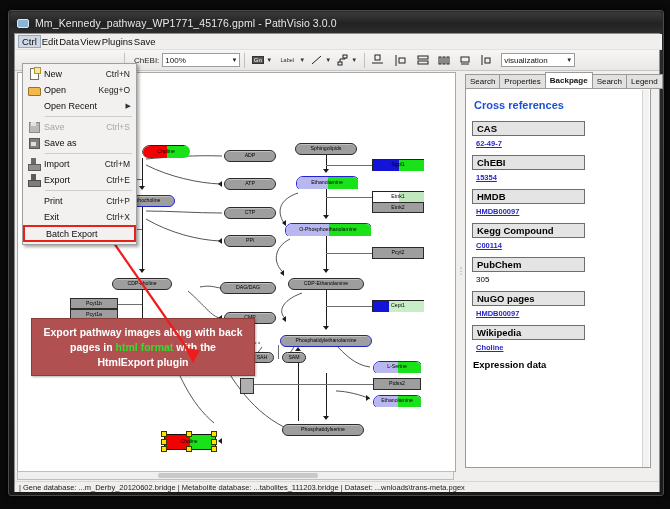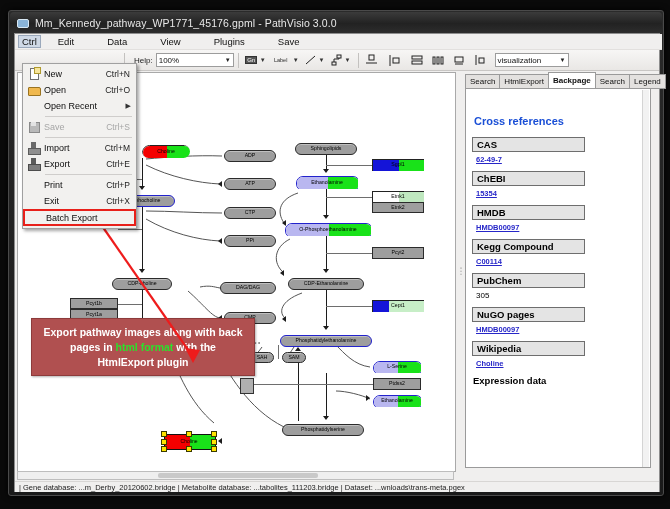--- a/index.html
+++ b/index.html
@@ -21,21 +21,21 @@
      background:#8ab4d8;border:1px solid #d8e8f4;border-radius:2px;}
   .title-text{color:#e8e8e8;font-size:10.5px;letter-spacing:.1px;white-space:nowrap;}
 
   
   .client{position:absolute;left:5px;top:22px;width:644px;height:457px;background:#f0efee;
      border:1px solid #8d8d8d;}
 
   
   .menubar{position:absolute;left:0;top:0;width:644px;height:15px;background:#f0efee;
      border-bottom:1px solid #e2e0de;display:flex;align-items:center;padding-left:3px;}
-  .menu-item{font-size:9.5px;color:#111;padding:1px 16px;margin-right:1px;white-space:nowrap;}
+  .menu-item{font-size:9.5px;color:#111;padding:1px 0;margin-right:1px;white-space:nowrap;}
   .menu-item.open{background:#cfd9e6;border:1px solid #9aa8bb;padding:0px 3px;}
 
   
   .toolbar{position:absolute;left:0;top:16px;width:644px;height:20px;
      background:linear-gradient(180deg,#f7f6f5,#e9e7e5);border-bottom:1px solid #c8c6c4;
      display:flex;align-items:center;}
   .tb-sep{width:1px;height:15px;background:#c3c1bf;margin:0 4px;}
   .tb-label{font-size:8px;color:#222;margin-left:5px;margin-right:3px;}
   .tb-combo{height:12px;background:#fff;border:1px solid #9c9c9c;display:flex;align-items:center;
      justify-content:space-between;padding:0 2px;font-size:8px;color:#111;}
@@ -54,21 +54,21 @@
      display:flex;align-items:center;justify-content:center;}
   .side-grip:before{content:"⋮";font-size:9px;color:#8a8a8a;}
 
   .tabstrip{position:absolute;left:7px;top:2px;width:192px;height:15px;display:flex;align-items:flex-end;}
   .tab{font-size:8px;padding:1px 4px;border:1px solid #9a9a9a;background:#e3e1df;color:#111;
      margin-right:-1px;height:11px;line-height:11px;white-space:nowrap;}
   .tab.active{background:#fff;border-bottom:1px solid #fff;height:13px;line-height:13px;font-weight:bold;}
 
   .backpage{position:absolute;left:7px;top:16px;width:186px;height:380px;background:#fff;
      border:1px solid #9a9a9a;overflow:hidden;padding:4px 6px;box-sizing:border-box;}
-  .bp-title{color:#1a4fd6;font-size:11px;font-weight:bold;margin:22px 0 10px 2px;}
+  .bp-title{color:#1a4fd6;font-size:11px;font-weight:bold;margin:6px 0 10px 2px;}
   .xref-hdr{background:#e4e4e4;border:1px solid #6e6e6e;font-size:9.5px;font-weight:bold;
      color:#000;padding:1px 4px;width:113px;box-sizing:border-box;margin-bottom:3px;}
   .xref-val{font-size:7.5px;color:#2626c8;text-decoration:underline;font-weight:bold;
      margin:0 0 7px 4px;display:block;}
   .xref-val.plain{color:#000;text-decoration:none;font-weight:normal;font-size:8px;}
   .bp-foot{font-size:9.5px;font-weight:bold;color:#000;margin-left:1px;}
   .bp-scroll{position:absolute;right:1px;top:1px;width:6px;height:378px;background:#f2f2f2;
      border-left:1px solid #d4d4d4;}
 
   
@@ -155,21 +155,21 @@
       <div class="menu-item">Edit</div>
       <div class="menu-item">Data</div>
       <div class="menu-item">View</div>
       <div class="menu-item">Plugins</div>
       <div class="menu-item">Save</div>
     </div>
 
     <div class="toolbar">
       <div style="width:105px"></div>
       <div class="tb-sep"></div>
-      <div class="tb-label">Help:</div>
+      <div class="tb-label">ChEBI:</div>
       <div class="tb-combo" style="width:72px">
         <span>100%</span>
         <span class="arr">▼</span>
       </div>
       <div class="tb-sep"></div>
       <div class="tb-btn">
         <span style="font-size:6px;border:1px solid #333;background:#555;color:#fff;padding:0 1px;">Gn</span>
       </div>
       <span class="tb-caret">▼</span>
       <div class="tb-btn" style="width:22px">
@@ -431,21 +431,21 @@
 
     <div class="hscroll">
       <div class="thumb"></div>
     </div>
 
     <div class="side-wrap">
       <div class="side-grip"></div>
 
       <div class="tabstrip">
         <div class="tab">Search</div>
-        <div class="tab">HtmlExport</div>
+        <div class="tab">Properties</div>
         <div class="tab active">Backpage</div>
         <div class="tab">Search</div>
         <div class="tab">Legend</div>
       </div>
 
       <div class="backpage">
         <div class="bp-scroll"></div>
         <div class="bp-title">Cross references</div>
 
         <div class="xref-hdr">CAS</div>
@@ -483,35 +483,42 @@
               <span class="ic ic-new"></span>
             </span>
         <span class="lbl">New</span>
         <span class="acc">Ctrl+N</span>
       </div>
       <div class="fm-row">
         <span class="gutter">
               <span class="ic ic-open"></span>
             </span>
         <span class="lbl">Open</span>
-        <span class="acc">Ctrl+O</span>
+        <span class="acc">Kegg+O</span>
       </div>
       <div class="fm-row">
         <span class="gutter"></span>
         <span class="lbl">Open Recent</span>
         <span class="sub">▶</span>
       </div>
       <div class="fm-sep"></div>
       <div class="fm-row disabled">
         <span class="gutter">
               <span class="ic ic-save"></span>
             </span>
         <span class="lbl">Save</span>
         <span class="acc">Ctrl+S</span>
       </div>
+      <div class="fm-row">
+        <span class="gutter">
+              <span class="ic ic-savea"></span>
+            </span>
+        <span class="lbl">Save as</span>
+        <span class="acc"></span>
+      </div>
       <div class="fm-sep"></div>
       <div class="fm-row">
         <span class="gutter">
               <span class="ic ic-imp"></span>
             </span>
         <span class="lbl">Import</span>
         <span class="acc">Ctrl+M</span>
       </div>
       <div class="fm-row">
         <span class="gutter">

